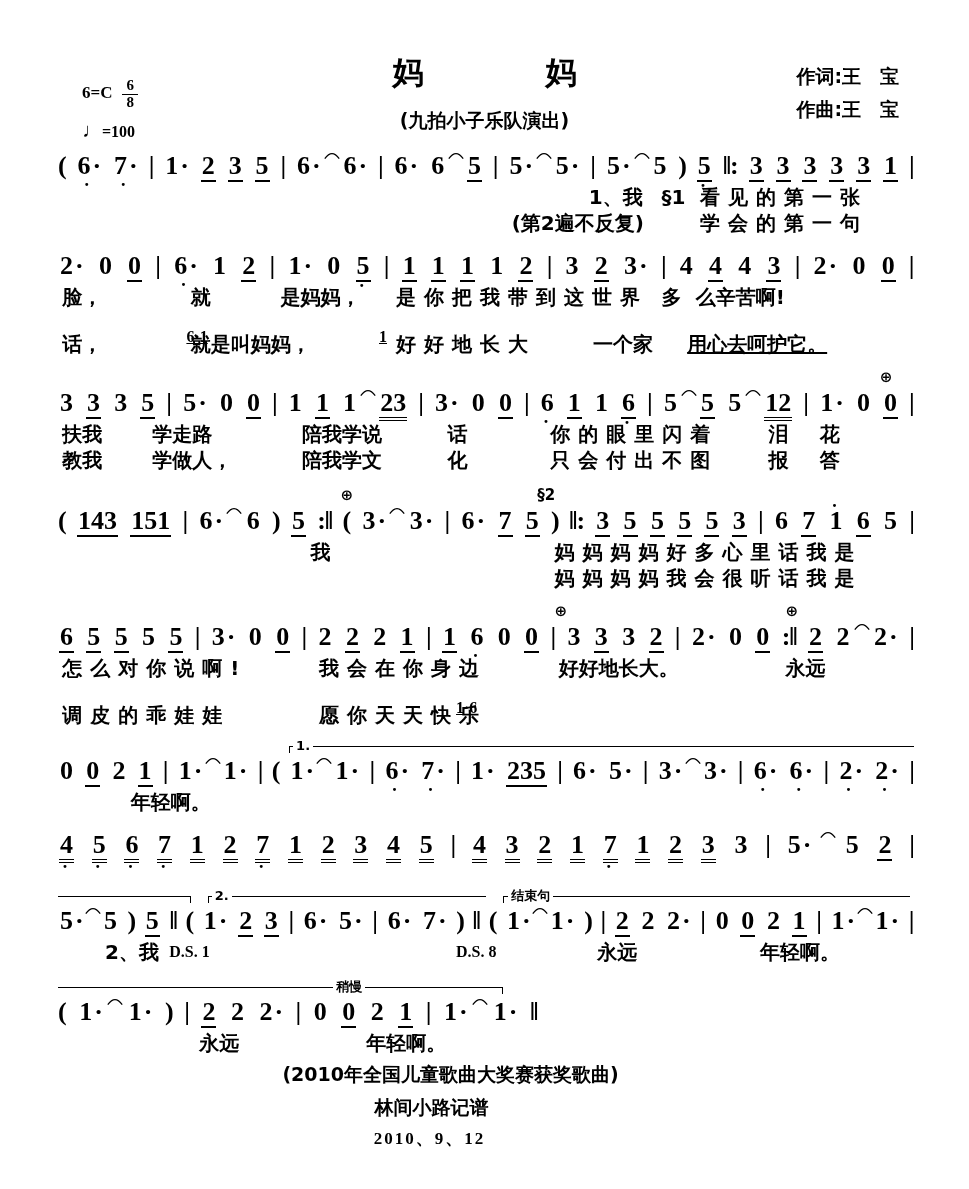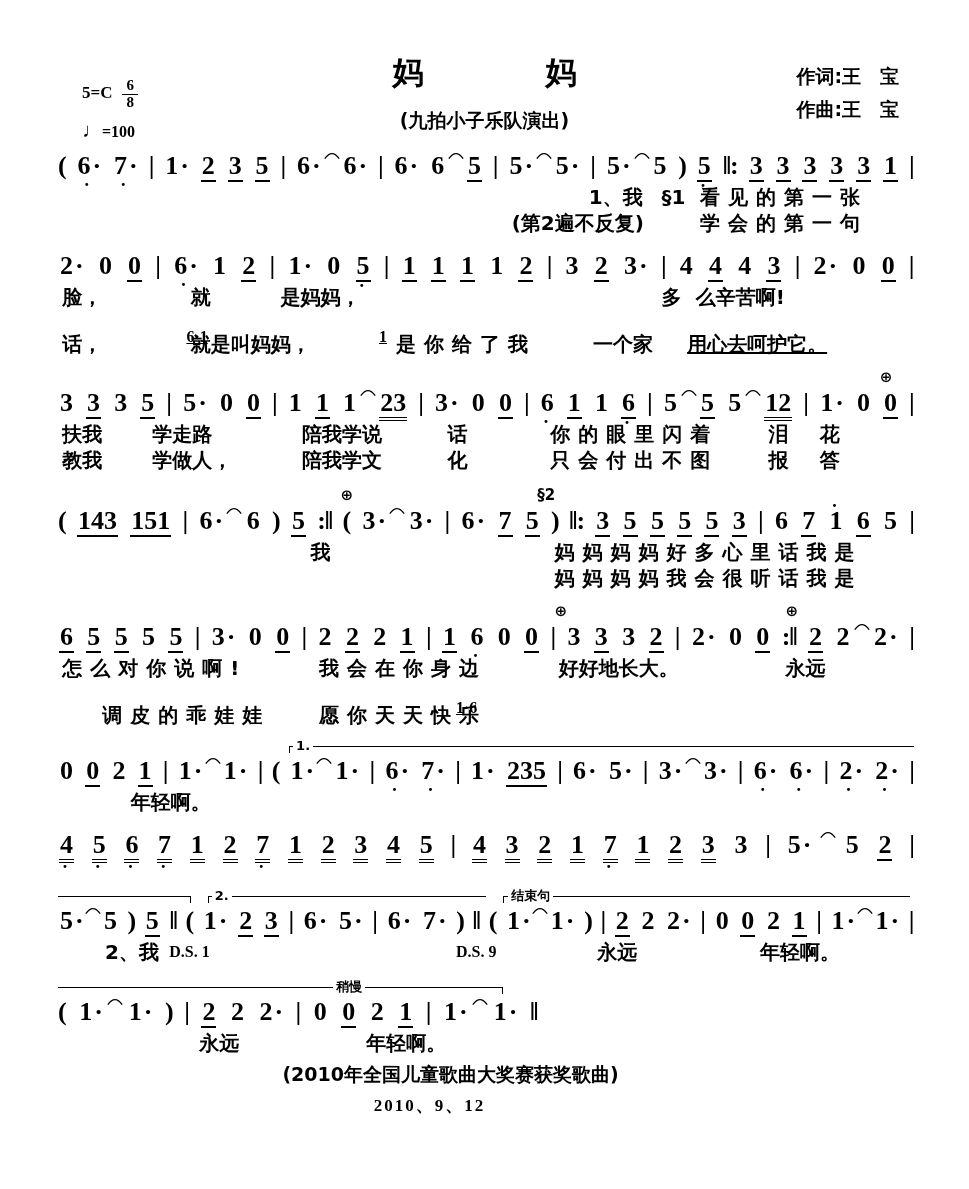--- a/index.html
+++ b/index.html
@@ -54,21 +54,21 @@
   .footer{position:absolute;left:0;right:0;top:1062px;font-weight:bold;text-align:center;}
   .award{font-size:19px;padding-right:68px;}
   .transcriber{font-size:19px;padding-right:106px;margin-top:7px;}
   .date{font-size:17px;padding-right:110px;margin-top:6px;font-family:"Liberation Serif",serif;letter-spacing:2px;}
 </style>
 </head>
 <body>
 
 <div class="header">
   <div class="keyblock">
-    <span>5=C</span><span class="frac"><span class="fn">6</span><span class="fd">8</span></span>
+    <span>6=C</span><span class="frac"><span class="fn">6</span><span class="fd">8</span></span>
     <div class="tempo"><span class="q">♩</span><span>=100</span></div>
   </div>
   <div class="title-wrap">
     <span>妈妈</span>
   </div>
   <div class="subtitle">(九拍小子乐队演出)</div>
   <div class="credits">
     <div>作词:王　宝</div>
     <div>作曲:王　宝</div>
   </div>
@@ -162,31 +162,32 @@
         <span class="bar">|</span>
         <span class="note"><span class="d">2</span><span class="ad">·</span></span>
         <span class="note"><span class="d">0</span></span>
         <span class="note"><span class="d u1">0</span></span>
         <span class="bar">|</span>
       </div>
       <div class="lyr-row">
         <span class="li" style="left: 0.5%;">脸，</span>
         <span class="li" style="left: 15.5%;">就</span>
         <span class="li" style="left: 26%;">是妈妈，</span>
+        <span class="li sp" style="left: 39.5%;">是你把我带到这世界</span>
         <span class="li" style="left: 70.5%;">多</span>
         <span class="li" style="left: 74.5%;">么辛苦啊!</span>
       </div>
       <div class="small-row">
         <span class="li u" style="left: 15%;">6·1</span>
         <span class="li u" style="left: 37.5%;">1</span>
       </div>
       <div class="lyr-row">
         <span class="li" style="left: 0.5%;">话，</span>
         <span class="li" style="left: 15.5%;">就是叫妈妈，</span>
-        <span class="li sp" style="left: 39.5%;">是你给了我</span>
+        <span class="li sp" style="left: 39.5%;">好好地长大</span>
         <span class="li" style="left: 62.5%;">一个家</span>
         <span class="li u" style="left: 73.5%;">用心去呵护它。</span>
       </div>
     </div>
     <div class="system" style="margin-bottom: 12px;">
       <div class="above-row">
         <span class="above-item" style="left: 96%;">⊕</span>
       </div>
       <div class="notes-row">
         <span class="note"><span class="d">3</span></span>
@@ -348,21 +349,21 @@
       <div class="lyr-row">
         <span class="li sp" style="left: 0.5%;">怎么对你说啊!</span>
         <span class="li sp" style="left: 30.5%;">我会在你身边</span>
         <span class="li" style="left: 58.5%;">好好地长大。</span>
         <span class="li" style="left: 85%;">永远</span>
       </div>
       <div class="small-row">
         <span class="li u" style="left: 46.5%;">1·6</span>
       </div>
       <div class="lyr-row">
-        <span class="li sp" style="left: 0.5%; margin-left: 40px;">调皮的乖娃娃</span>
+        <span class="li sp" style="left: 0.5%;">调皮的乖娃娃</span>
         <span class="li sp" style="left: 30.5%;">愿你天天快乐</span>
       </div>
     </div>
     <div class="system" style="margin-bottom: 13px;">
       <div class="bracket-row">
         <div class="bracket tl" style="left: 27%; width: 73%;">
           <span class="blabel">1.</span>
         </div>
       </div>
       <div class="notes-row">
@@ -495,21 +496,21 @@
         <span class="note"><span class="d">1</span><span class="ad">·</span></span>
         <svg class="arc" viewBox="0 0 20 10">
           <path d="M2 9 Q10 -2 18 9" fill="none" stroke="#000" stroke-width="1.4"></path>
         </svg>
         <span class="note"><span class="d">1</span><span class="ad">·</span></span>
         <span class="bar">|</span>
       </div>
       <div class="lyr-row">
         <span class="li" style="left: 5.5%;">2、我</span>
         <span class="li ds" style="left: 13%;">D.S. 1</span>
-        <span class="li ds" style="left: 46.5%;">D.S. 9</span>
+        <span class="li ds" style="left: 46.5%;">D.S. 8</span>
         <span class="li" style="left: 63%;">永远</span>
         <span class="li" style="left: 82%;">年轻啊。</span>
       </div>
     </div>
     <div class="system" style="margin-bottom: 6px;">
       <div class="bracket-row">
         <div class="bracket tr" style="left: 0%; width: 52%;">
           <span class="blabel" style="left: 62%;">稍慢</span>
         </div>
       </div>
@@ -540,14 +541,15 @@
       </div>
       <div class="lyr-row">
         <span class="li" style="left: 16.5%;">永远</span>
         <span class="li" style="left: 36%;">年轻啊。</span>
       </div>
     </div>
   </div>
 
 <div class="footer">
   <div class="award">(2010年全国儿童歌曲大奖赛获奖歌曲)</div>
+  <div class="transcriber">林间小路记谱</div>
   <div class="date">2010、9、12</div>
 </div>
 
 </body></html>

